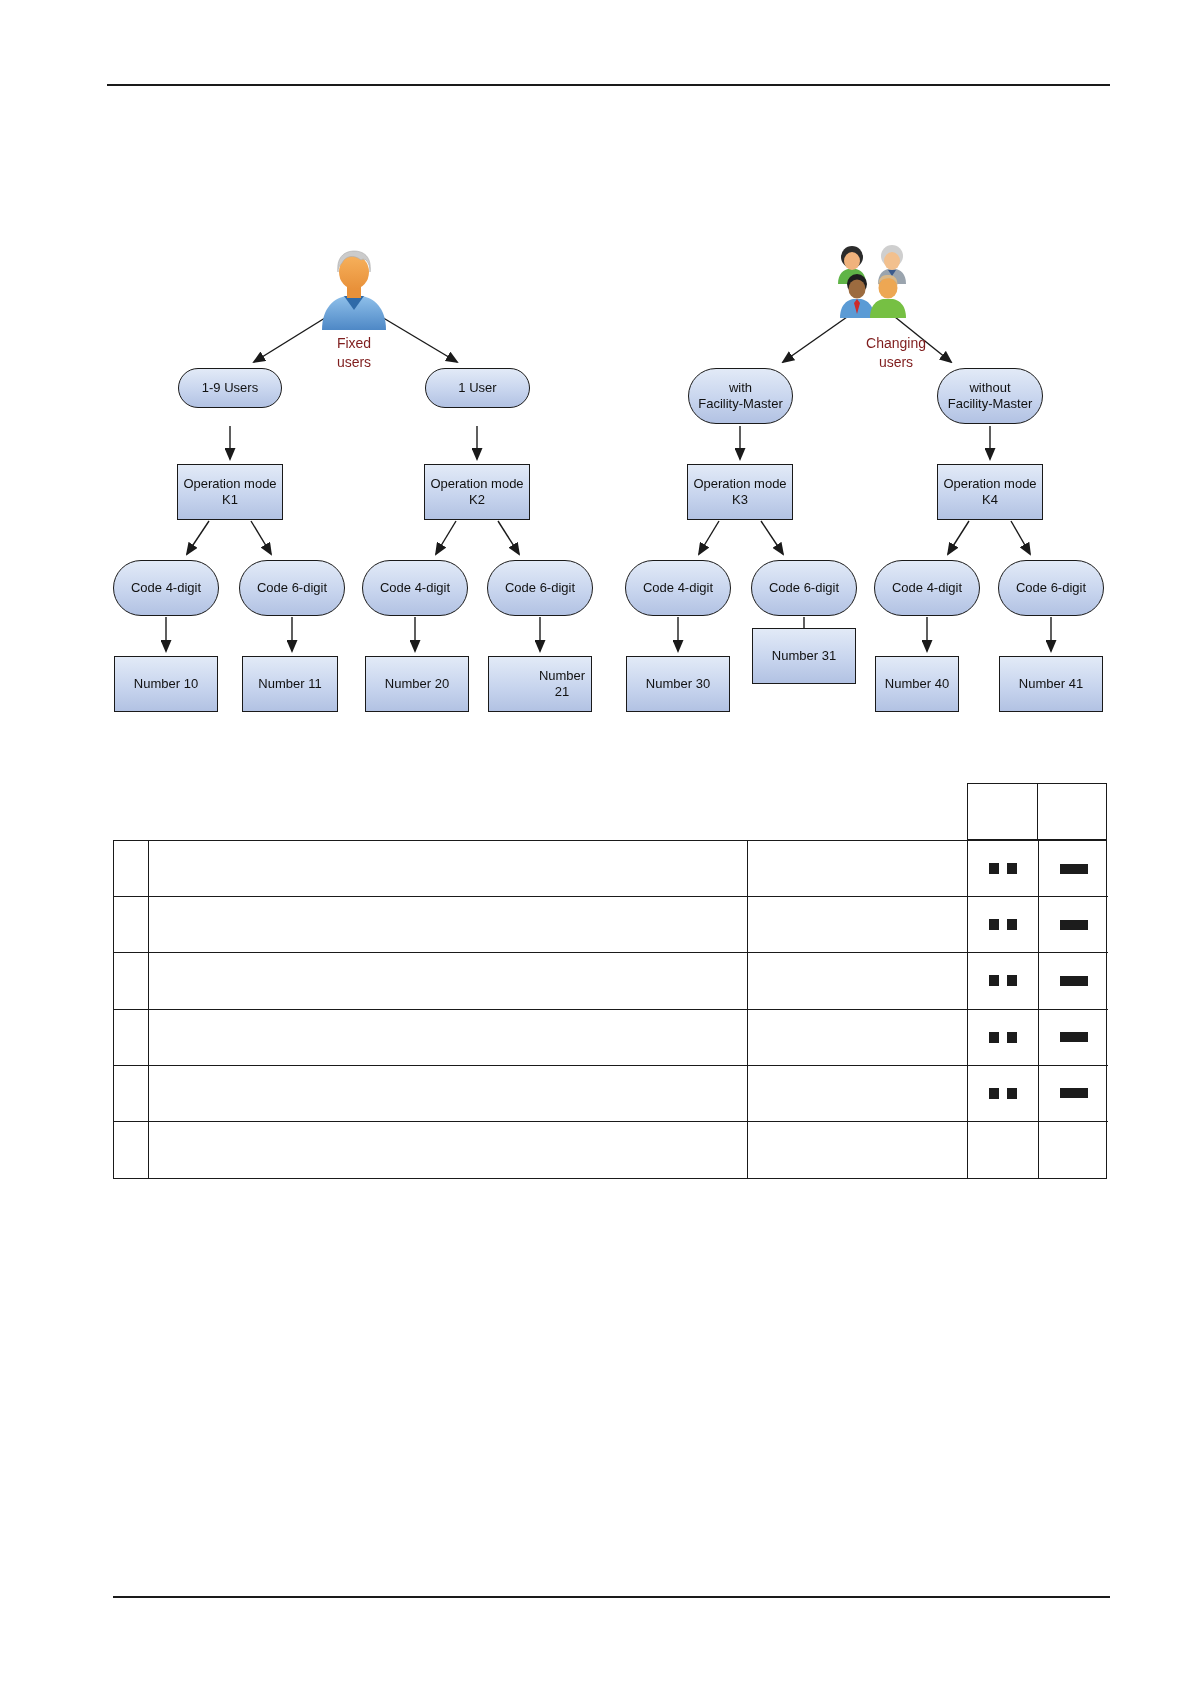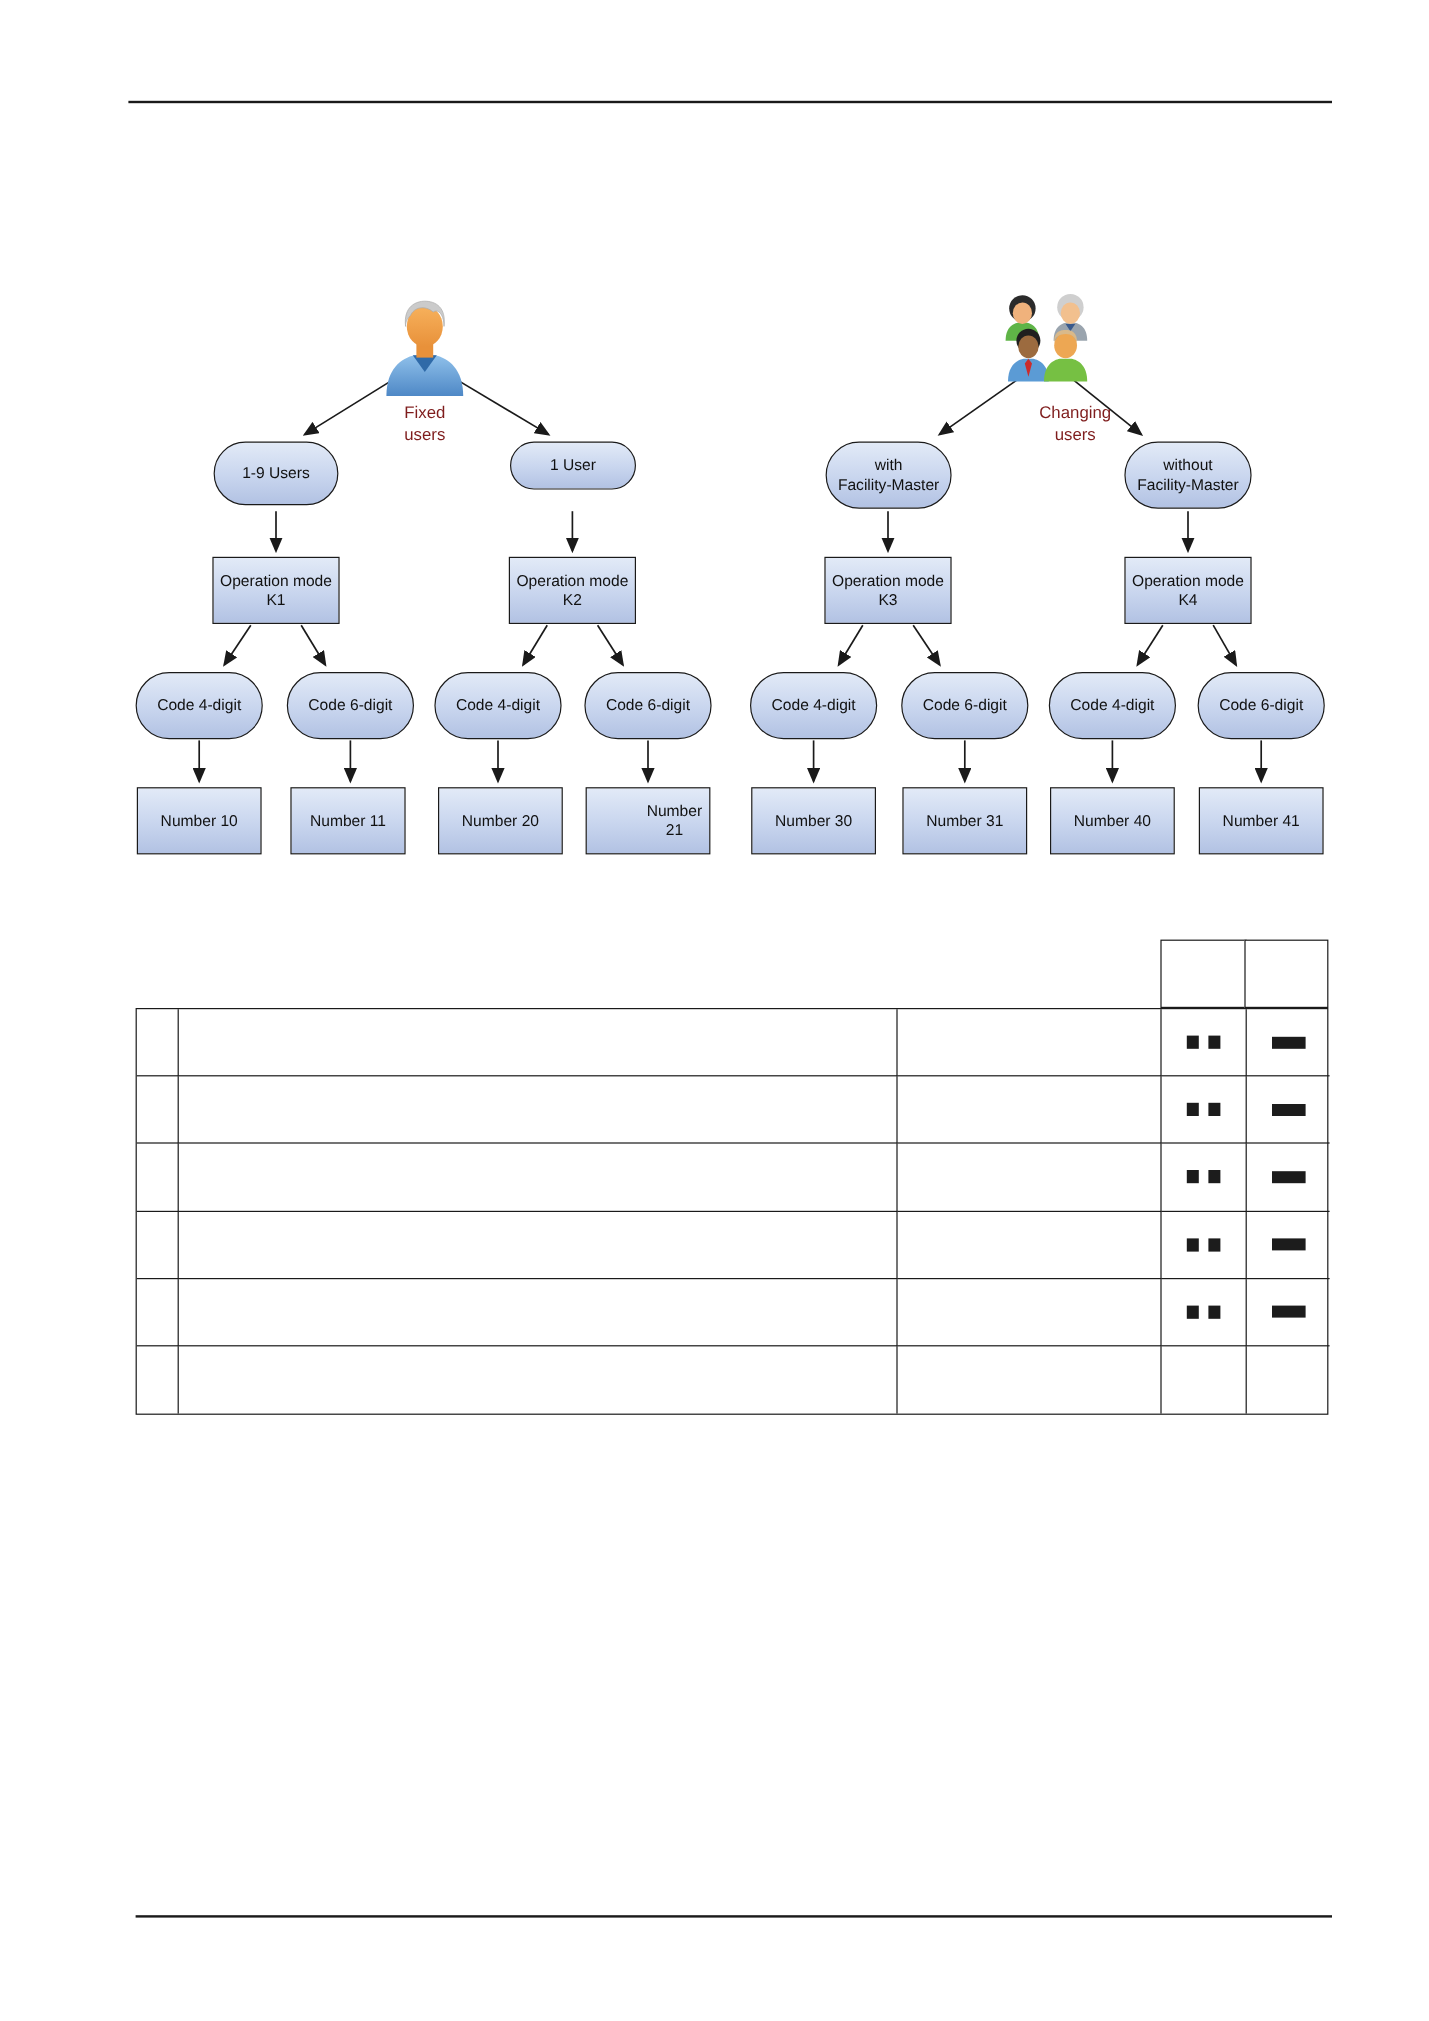--- a/index.html
+++ b/index.html
@@ -129,21 +129,21 @@
       <path d="M40 74 C40 60 48 56 53 55 L63 55 C68 56 76 60 76 74 Z" fill="#76c043"></path>
       <ellipse cx="58" cy="44" rx="9.5" ry="10.5" fill="#eda753"></ellipse>
       <path d="M48.5 42 C48 32 54 31 58 31 C63 31 68 33 67.5 42 C66 35 60 33 54 35 C51 36 49 38 48.5 42 Z" fill="#d9b98a"></path>
     </svg>
   </div>
   <div class="root-label" style="left:836px;top:334px;">
     <span>Changing</span>
     <span>users</span>
   </div>
 
-  <div class="node pill" style="left:178px;top:368px;width:104px;height:53px;justify-content:center;">
+  <div class="node pill" style="left:178px;top:368px;width:104px;height:40px;justify-content:center;">
     <span>1-9 Users</span>
   </div>
   <div class="node pill" style="left:425px;top:368px;width:105px;height:40px;">
     <span>1 User</span>
   </div>
   <div class="node pill" style="left:688px;top:368px;width:105px;height:56px;">
     <span>with</span>
     <span>Facility-Master</span>
   </div>
   <div class="node pill" style="left:937px;top:368px;width:106px;height:56px;">
@@ -201,24 +201,24 @@
     </div>
   <div class="node" style="left:365px;top:656px;width:104px;height:56px;">
       <span>Number 20</span>
     </div>
   <div class="node" style="left:488px;top:656px;width:104px;height:56px;padding-left:44px;">
       <span>Number 21</span>
     </div>
   <div class="node" style="left:626px;top:656px;width:104px;height:56px;">
       <span>Number 30</span>
     </div>
-  <div class="node" style="left:752px;top:656px;width:104px;height:56px;text-align:right;">
+  <div class="node" style="left:752px;top:628px;width:104px;height:56px;text-align:right;">
       <span>Number 31</span>
     </div>
-  <div class="node" style="left:875px;top:656px;width:104px;height:56px;">
+  <div class="node" style="left:875px;top:656px;width:84px;height:56px;">
       <span>Number 40</span>
     </div>
   <div class="node" style="left:999px;top:656px;width:104px;height:56px;">
       <span>Number 41</span>
     </div>
 
   <div class="dtable">
     <div class="thead-cell hc1"></div>
     <div class="thead-cell hc2"></div>
     <div class="tbody">

